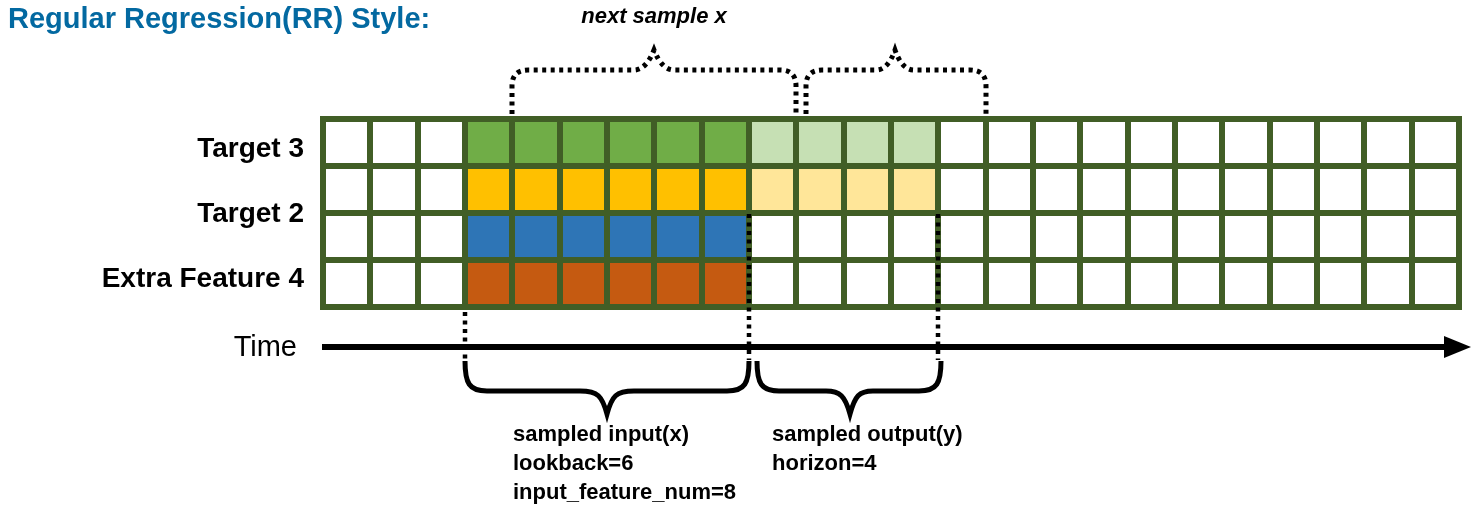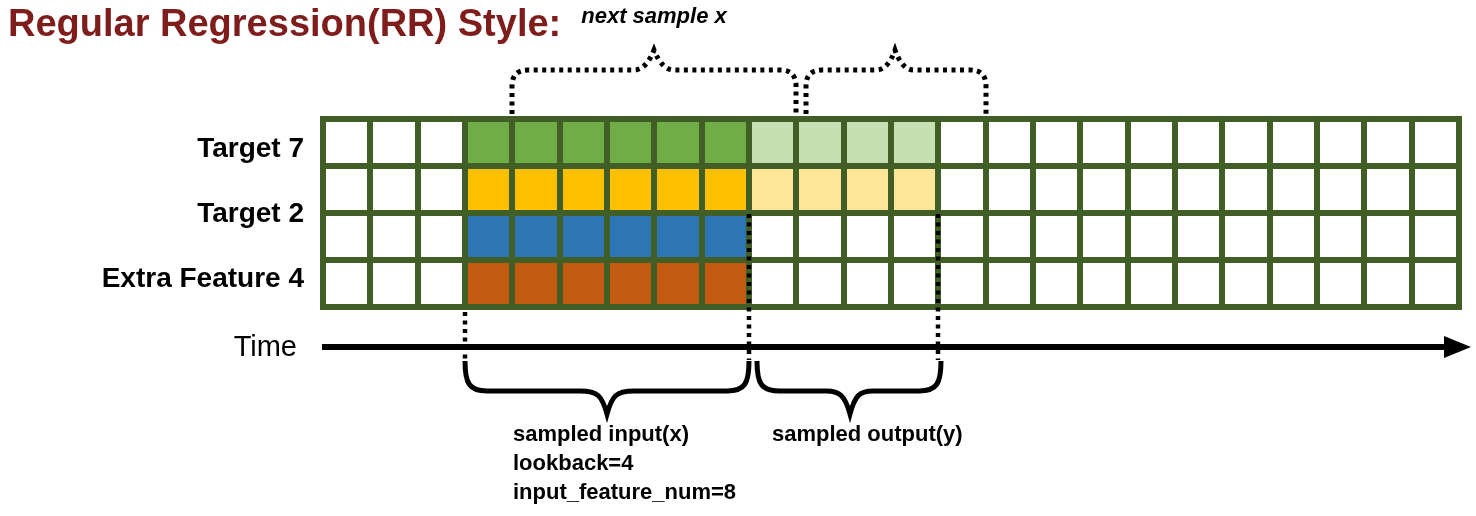--- a/index.html
+++ b/index.html
@@ -6,21 +6,21 @@
   #canvas{
     position:relative;
     width:1476px;height:516px;
     background:#ffffff;
     font-family:"Liberation Sans", sans-serif;
     color:#000;
     overflow:hidden;
   }
   .title{
     position:absolute;left:8px;top:2px;
-    font-size:38px;font-weight:700;color:#7f1d1d;
+    font-size:29px;font-weight:700;color:#0369a1;
     letter-spacing:0px;white-space:nowrap;
   }
   .row-labels{
     position:absolute;left:0;top:116px;width:312px;height:194px;
     display:flex;flex-direction:column;
   }
   .row-label{
     flex:1;display:flex;align-items:center;justify-content:flex-end;
     font-size:28px;font-weight:700;padding-right:8px;white-space:nowrap;
   }
@@ -55,21 +55,21 @@
 </head>
 <body>
 
 <div id="canvas">
 
   <div class="title">Regular Regression(RR) Style:</div>
 
   <div class="next-label" id="next-x">next sample x</div>
 
   <div class="row-labels">
-    <div class="row-label">Target 7</div>
+    <div class="row-label">Target 3</div>
     <div class="row-label">Target 2</div>
     <div class="row-label">Extra Feature 4</div>
   </div>
 
   <div class="grid" id="sample-grid" style="background: rgb(65, 94, 38);">
       <div class="cell" style="background: rgb(255, 255, 255);"></div>
       <div class="cell" style="background: rgb(255, 255, 255);"></div>
       <div class="cell" style="background: rgb(255, 255, 255);"></div>
       <div class="cell" style="background: rgb(112, 173, 71);"></div>
       <div class="cell" style="background: rgb(112, 173, 71);"></div>
@@ -181,21 +181,22 @@
     <line x1="322" y1="347" x2="1446" y2="347" stroke="#000" stroke-width="6"></line>
     <polygon points="1444,336 1444,358 1471,347" fill="#000"></polygon>
 
     <path d="M 465,361 C 465,383 469,391 487,391 L 580,391 C 598,391 602,396 607,414 C 612,396 616,391 634,391 L 727,391 C 745,391 749,383 749,361" fill="none" stroke="#000" stroke-width="5"></path>
 
     <path d="M 757,361 C 757,383 761,391 779,391 L 826,391 C 840,391 845,396 850,414 C 855,396 859,391 873,391 L 919,391 C 937,391 941,383 941,361" fill="none" stroke="#000" stroke-width="5"></path>
   </svg>
 
   <div class="note-block" id="note-input">
     <div>sampled input(x)</div>
-    <div>lookback=4</div>
+    <div>lookback=6</div>
     <div>input_feature_num=8</div>
   </div>
 
   <div class="note-block" id="note-output">
     <div>sampled output(y)</div>
+    <div>horizon=4</div>
   </div>
 
 </div>
 
 </body></html>

